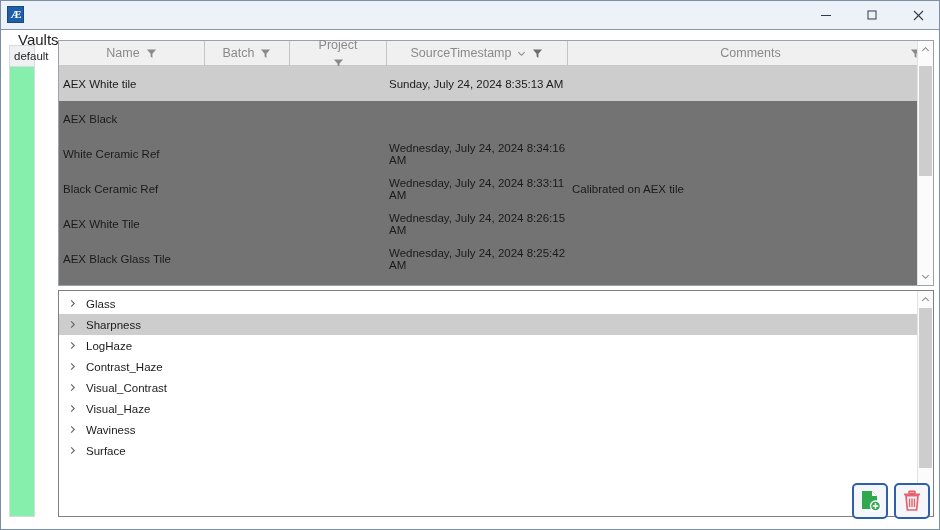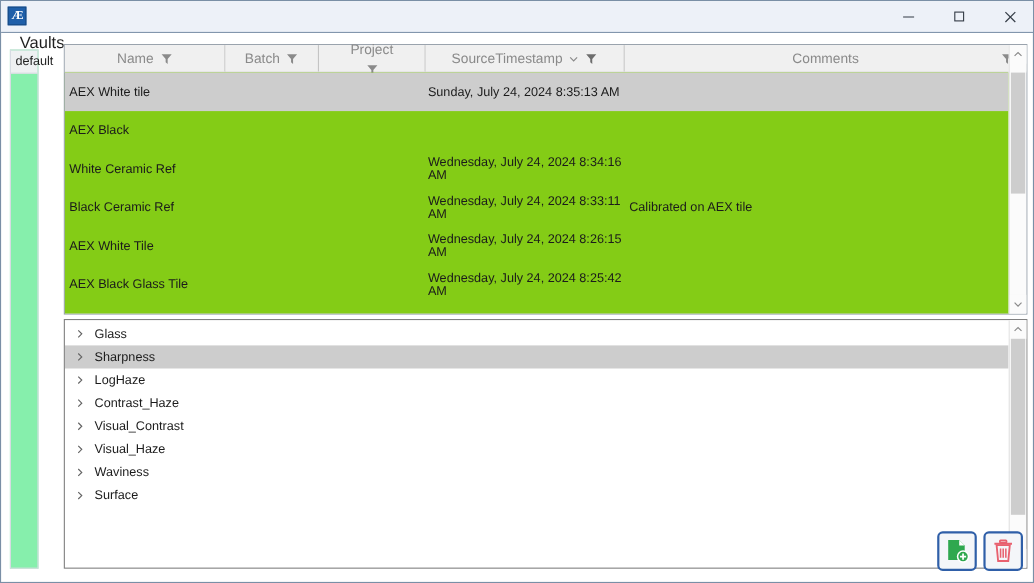--- a/index.html
+++ b/index.html
@@ -139,21 +139,21 @@
   .h-project{ width: 97px; flex-direction: column; }
   .h-ts     { width: 181px; }
   .h-comments { flex: 1 1 auto; }
 
   .grid-body {
     position: absolute;
     left: 0; top: 25px;
     right: 16px;
     bottom: 0;
     overflow: hidden;
-    background: #84cc16;
+    background: #737373;
   }
   .grow {
     height: 35px;
     display: flex;
     align-items: center;
     font-size: 11.5px;
     color: #1b1b1b;
     box-sizing: border-box;
   }
   .grow.selected { background: #cdcdcd; }

